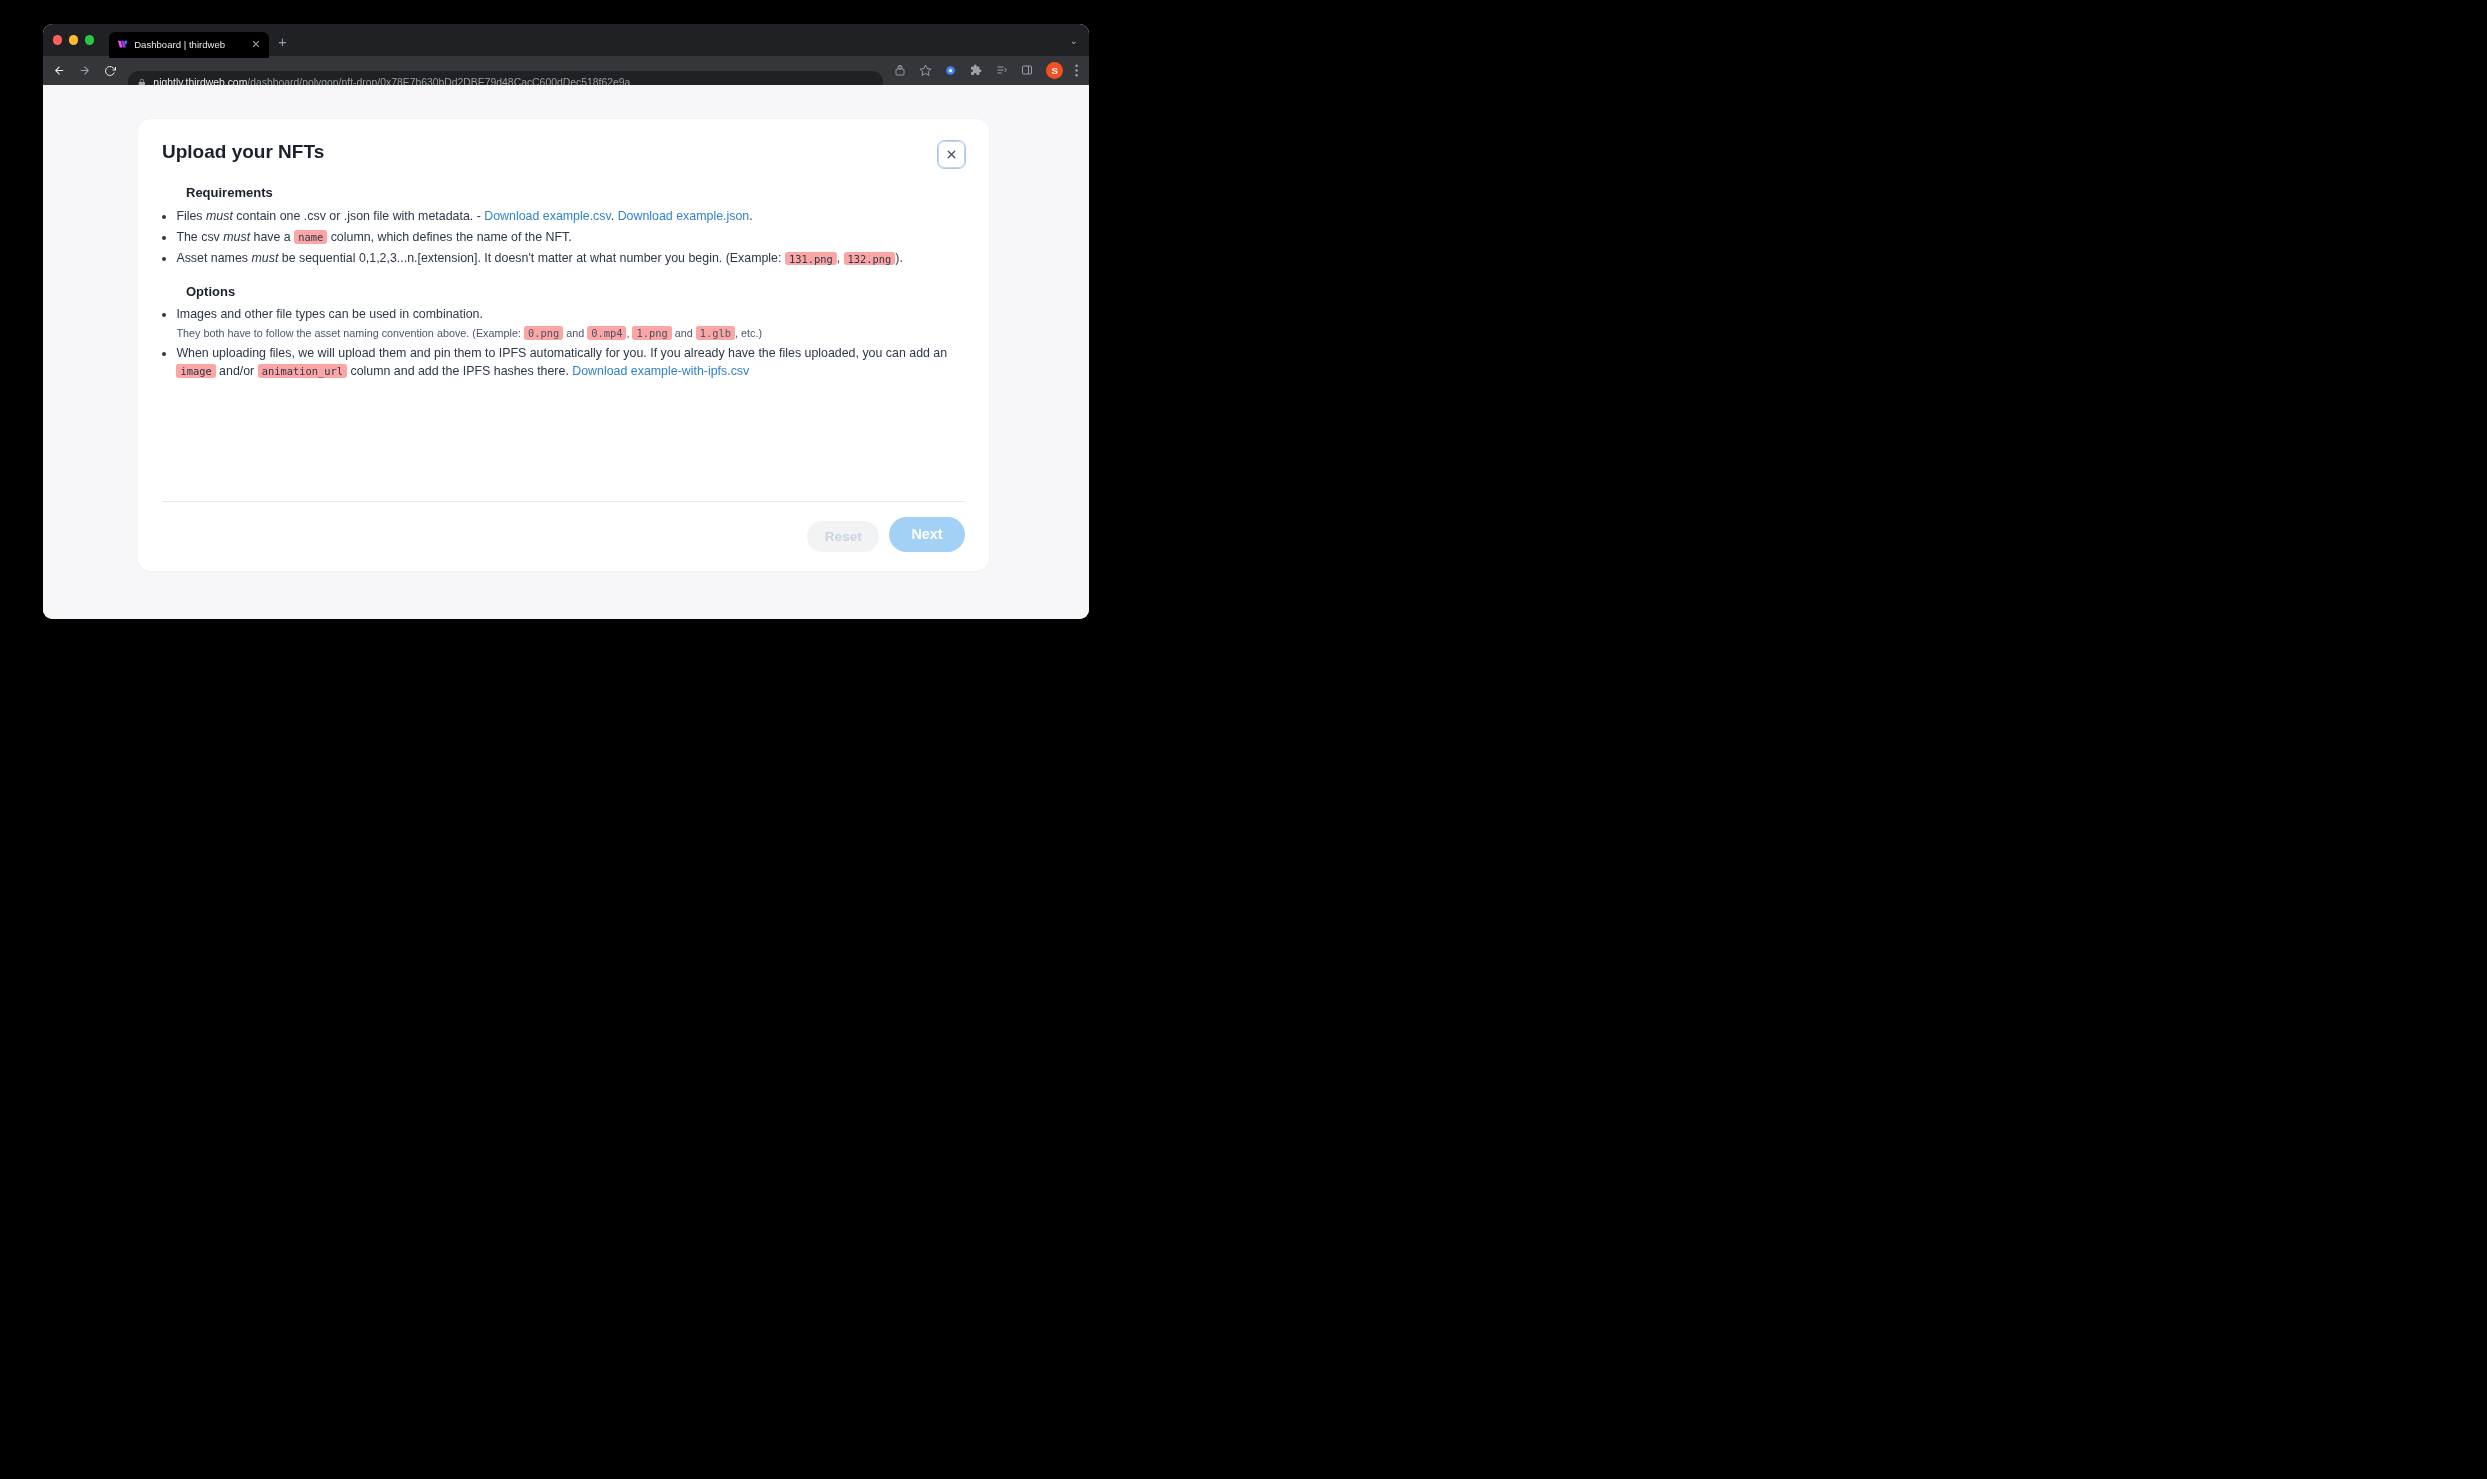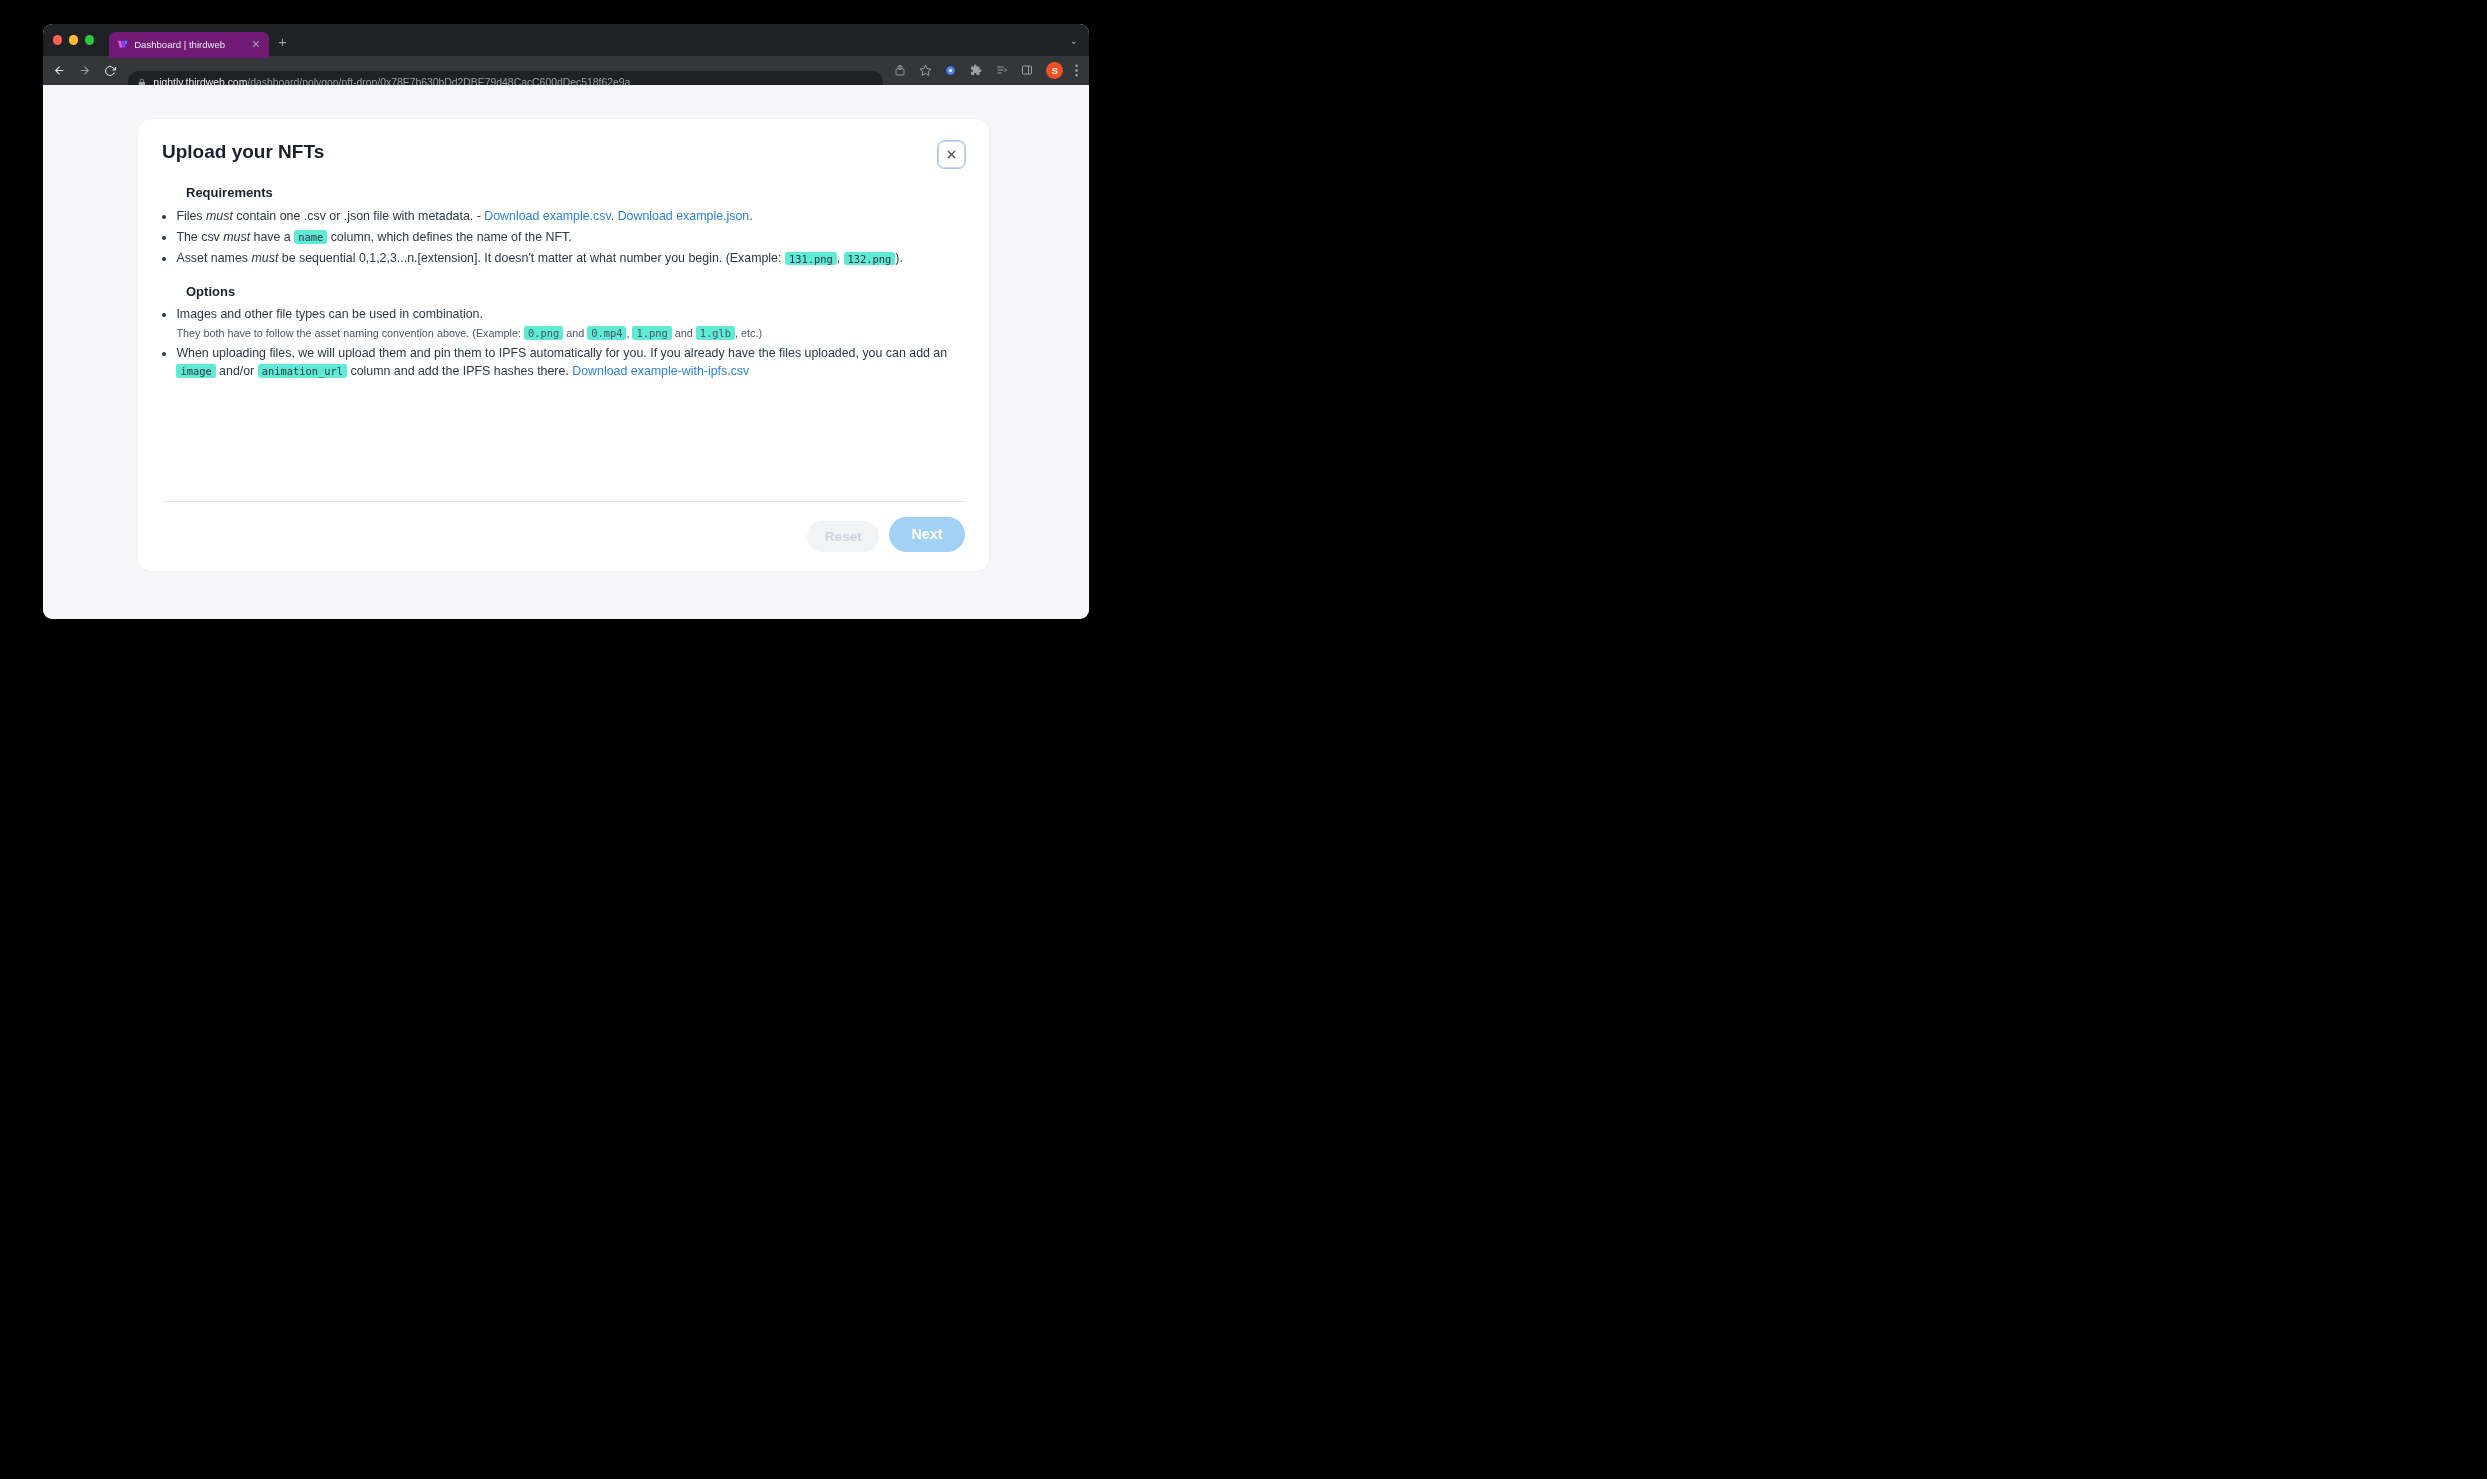--- a/index.html
+++ b/index.html
@@ -30,21 +30,21 @@
   padding-left: 9.6px;
   position: relative;
 }
 .traffic { display:flex; gap:6.4px; margin-right:14.4px;}
 .dot { width:9.6px; height:9.6px; border-radius:50%; }
 .dot.red { background:#ff5f57; }
 .dot.yellow { background:#febc2e; }
 .dot.green { background:#28c840; }
 .tab {
   display:flex; align-items:center; height:26px;
-  background:#701a75; border-radius:6.4px 6.4px 0 0;
+  background:#000000; border-radius:6.4px 6.4px 0 0;
   padding:0 8px; color:#e8eaed; font-size:9.6px;
   min-width:160px; gap:6.4px; margin-top:9px;
 }
 .tab .favicon { width:11.2px; height:11.2px; display:flex; align-items:center; justify-content:center;}
 .tab .favicon svg { width:11.2px; height:11.2px;}
 .tab .title { flex:1; white-space:nowrap; overflow:hidden; text-overflow:ellipsis;}
 .tab .close { color:#9aa0a6; font-size:11.2px; line-height:1; cursor:pointer;}
 .newtab { color:#9aa0a6; font-size:14.4px; margin-left:9.6px; cursor:pointer; margin-top:4.8px;}
 .tabbar .chev { position:absolute; right:11.2px; color:#9aa0a6; font-size:9.6px;}
 .addrbar {
@@ -99,21 +99,21 @@
 .dropzone .dz-text { color:#57585c; font-size:11.2px; font-weight:500;}
 .info { flex:1; color:#2d3748; font-size:12.4px; line-height:1.45; }
 .info h3 { font-size:13px; font-weight:600; margin-bottom:4.8px; color:#1a202c;padding-left:24px;}
 .info h3.second { margin-top:14.4px; }
 .info ul { list-style:disc; padding-left:14.4px; }
 .info li { margin-bottom:3.2px; }
 .info a { color:#3182ce; text-decoration:none; }
 .info em { font-style:italic; }
 .info code {
   font-family: ui-monospace, SFMono-Regular, Menlo, monospace;
-  background:#5eead4; padding:0.8px 4px; border-radius:2.4px; font-size:10.4px;
+  background:#fca5a5; padding:0.8px 4px; border-radius:2.4px; font-size:10.4px;
 }
 .info .subtext { font-size:10.8px; color:#4a5568; display:block; margin-top:1.6px;}
 .card-footer {
   border-top:0.8px solid #e2e8f0; margin-top:8px; padding-top:14.4px;
   display:flex; justify-content:flex-end; gap:9.6px; align-items:flex-end;
 }
 .btn {
   border:none; border-radius:800px; padding:8px 17.6px;
   font-size:13.6px; font-weight:600; cursor:pointer;
 }

